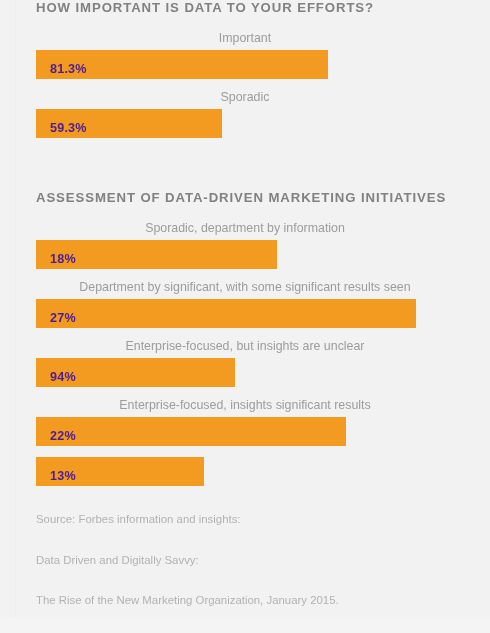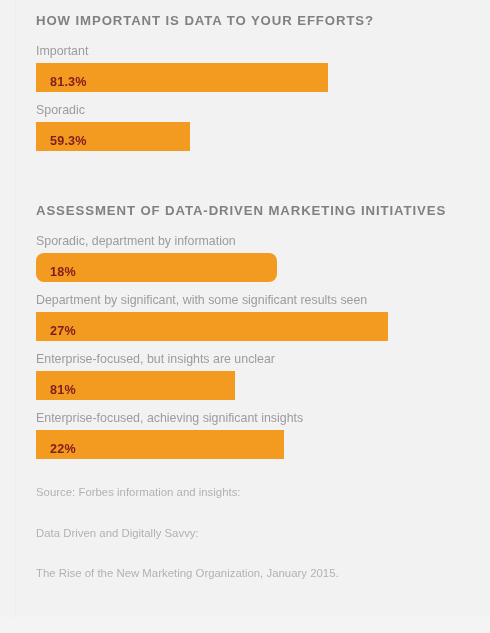--- a/index.html
+++ b/index.html
@@ -43,25 +43,26 @@
     box-sizing: border-box;
   }
   .section-heading {
     color: #818181;
     font-size: 13.2px;
     font-weight: bold;
     letter-spacing: 0.9px;
     text-transform: uppercase;
     white-space: nowrap;
   }
-  #section-1-heading { padding-top: 13px; }
+  #section-1-heading { }
   #section-2-heading { padding-top: 41px; }
 
   .bars {
     margin-top: 16px;
+    text-align: center;
   }
   .bar-row {
     margin-bottom: 11px;
   }
   .bar-label {
     color: #9c9c9c;
     font-size: 12.4px;
     line-height: 15px;
     margin-bottom: 4px;
     white-space: nowrap;
@@ -72,21 +73,21 @@
   }
   .bar-fill {
     height: 29px;
     background: #f39a21;
     display: flex;
     align-items: center;
     box-sizing: border-box;
     padding-left: 14px;
   }
   .bar-value {
-    color: #7f1d1d;
+    color: #4c1d95;
     font-size: 12.6px;
     font-weight: bold;
     letter-spacing: 0.2px;
     white-space: nowrap;
     margin-top: 9px;
   }
   .source {
     margin-top: 24px;
     color: #b2b2b2;
     font-size: 11.4px;
@@ -109,63 +110,68 @@
           <div class="bar-label">Important</div>
           <div class="bar-track">
             <div class="bar-fill" style="width: 292px; background: rgb(243, 154, 33);">
               <span class="bar-value">81.3%</span>
             </div>
           </div>
         </div>
         <div class="bar-row">
           <div class="bar-label">Sporadic</div>
           <div class="bar-track">
-            <div class="bar-fill" style="width: 154px; background: rgb(243, 154, 33);">
+            <div class="bar-fill" style="width: 186px; background: rgb(243, 154, 33);">
               <span class="bar-value">59.3%</span>
             </div>
           </div>
         </div>
       </div>
 
     <div class="section-heading" id="section-2-heading">ASSESSMENT OF DATA-DRIVEN MARKETING INITIATIVES</div>
 
     <div class="bars" id="section-2-bars">
         <div class="bar-row">
           <div class="bar-label">Sporadic, department by information</div>
           <div class="bar-track">
-            <div class="bar-fill" style="width: 241px; background: rgb(243, 154, 33); border-radius: 8px;">
+            <div class="bar-fill" style="width: 241px; background: rgb(243, 154, 33);">
               <span class="bar-value">18%</span>
             </div>
           </div>
         </div>
         <div class="bar-row">
           <div class="bar-label">Department by significant, with some significant results seen</div>
           <div class="bar-track">
-            <div class="bar-fill" style="width: 352px; background: rgb(243, 154, 33);">
+            <div class="bar-fill" style="width: 380px; background: rgb(243, 154, 33);">
               <span class="bar-value">27%</span>
             </div>
           </div>
         </div>
         <div class="bar-row">
           <div class="bar-label">Enterprise-focused, but insights are unclear</div>
           <div class="bar-track">
             <div class="bar-fill" style="width: 199px; background: rgb(243, 154, 33);">
-              <span class="bar-value">81%</span>
+              <span class="bar-value">94%</span>
             </div>
           </div>
         </div>
         <div class="bar-row">
-          <div class="bar-label">Enterprise-focused, achieving significant insights</div>
+          <div class="bar-label">Enterprise-focused, insights significant results</div>
           <div class="bar-track">
-            <div class="bar-fill" style="width: 248px; background: rgb(243, 154, 33);">
+            <div class="bar-fill" style="width: 310px; background: rgb(243, 154, 33);">
               <span class="bar-value">22%</span>
             </div>
           </div>
         </div>
         <div class="bar-row">
+          <div class="bar-track">
+            <div class="bar-fill" style="width: 168px; background: rgb(243, 154, 33);">
+              <span class="bar-value">13%</span>
+            </div>
+          </div>
         </div>
       </div>
 
     <div class="source">
       <div>Source: Forbes information and insights:</div>
       <div>Data Driven and Digitally Savvy:</div>
       <div>The Rise of the New Marketing Organization, January 2015.</div>
     </div>
 
   </div>

